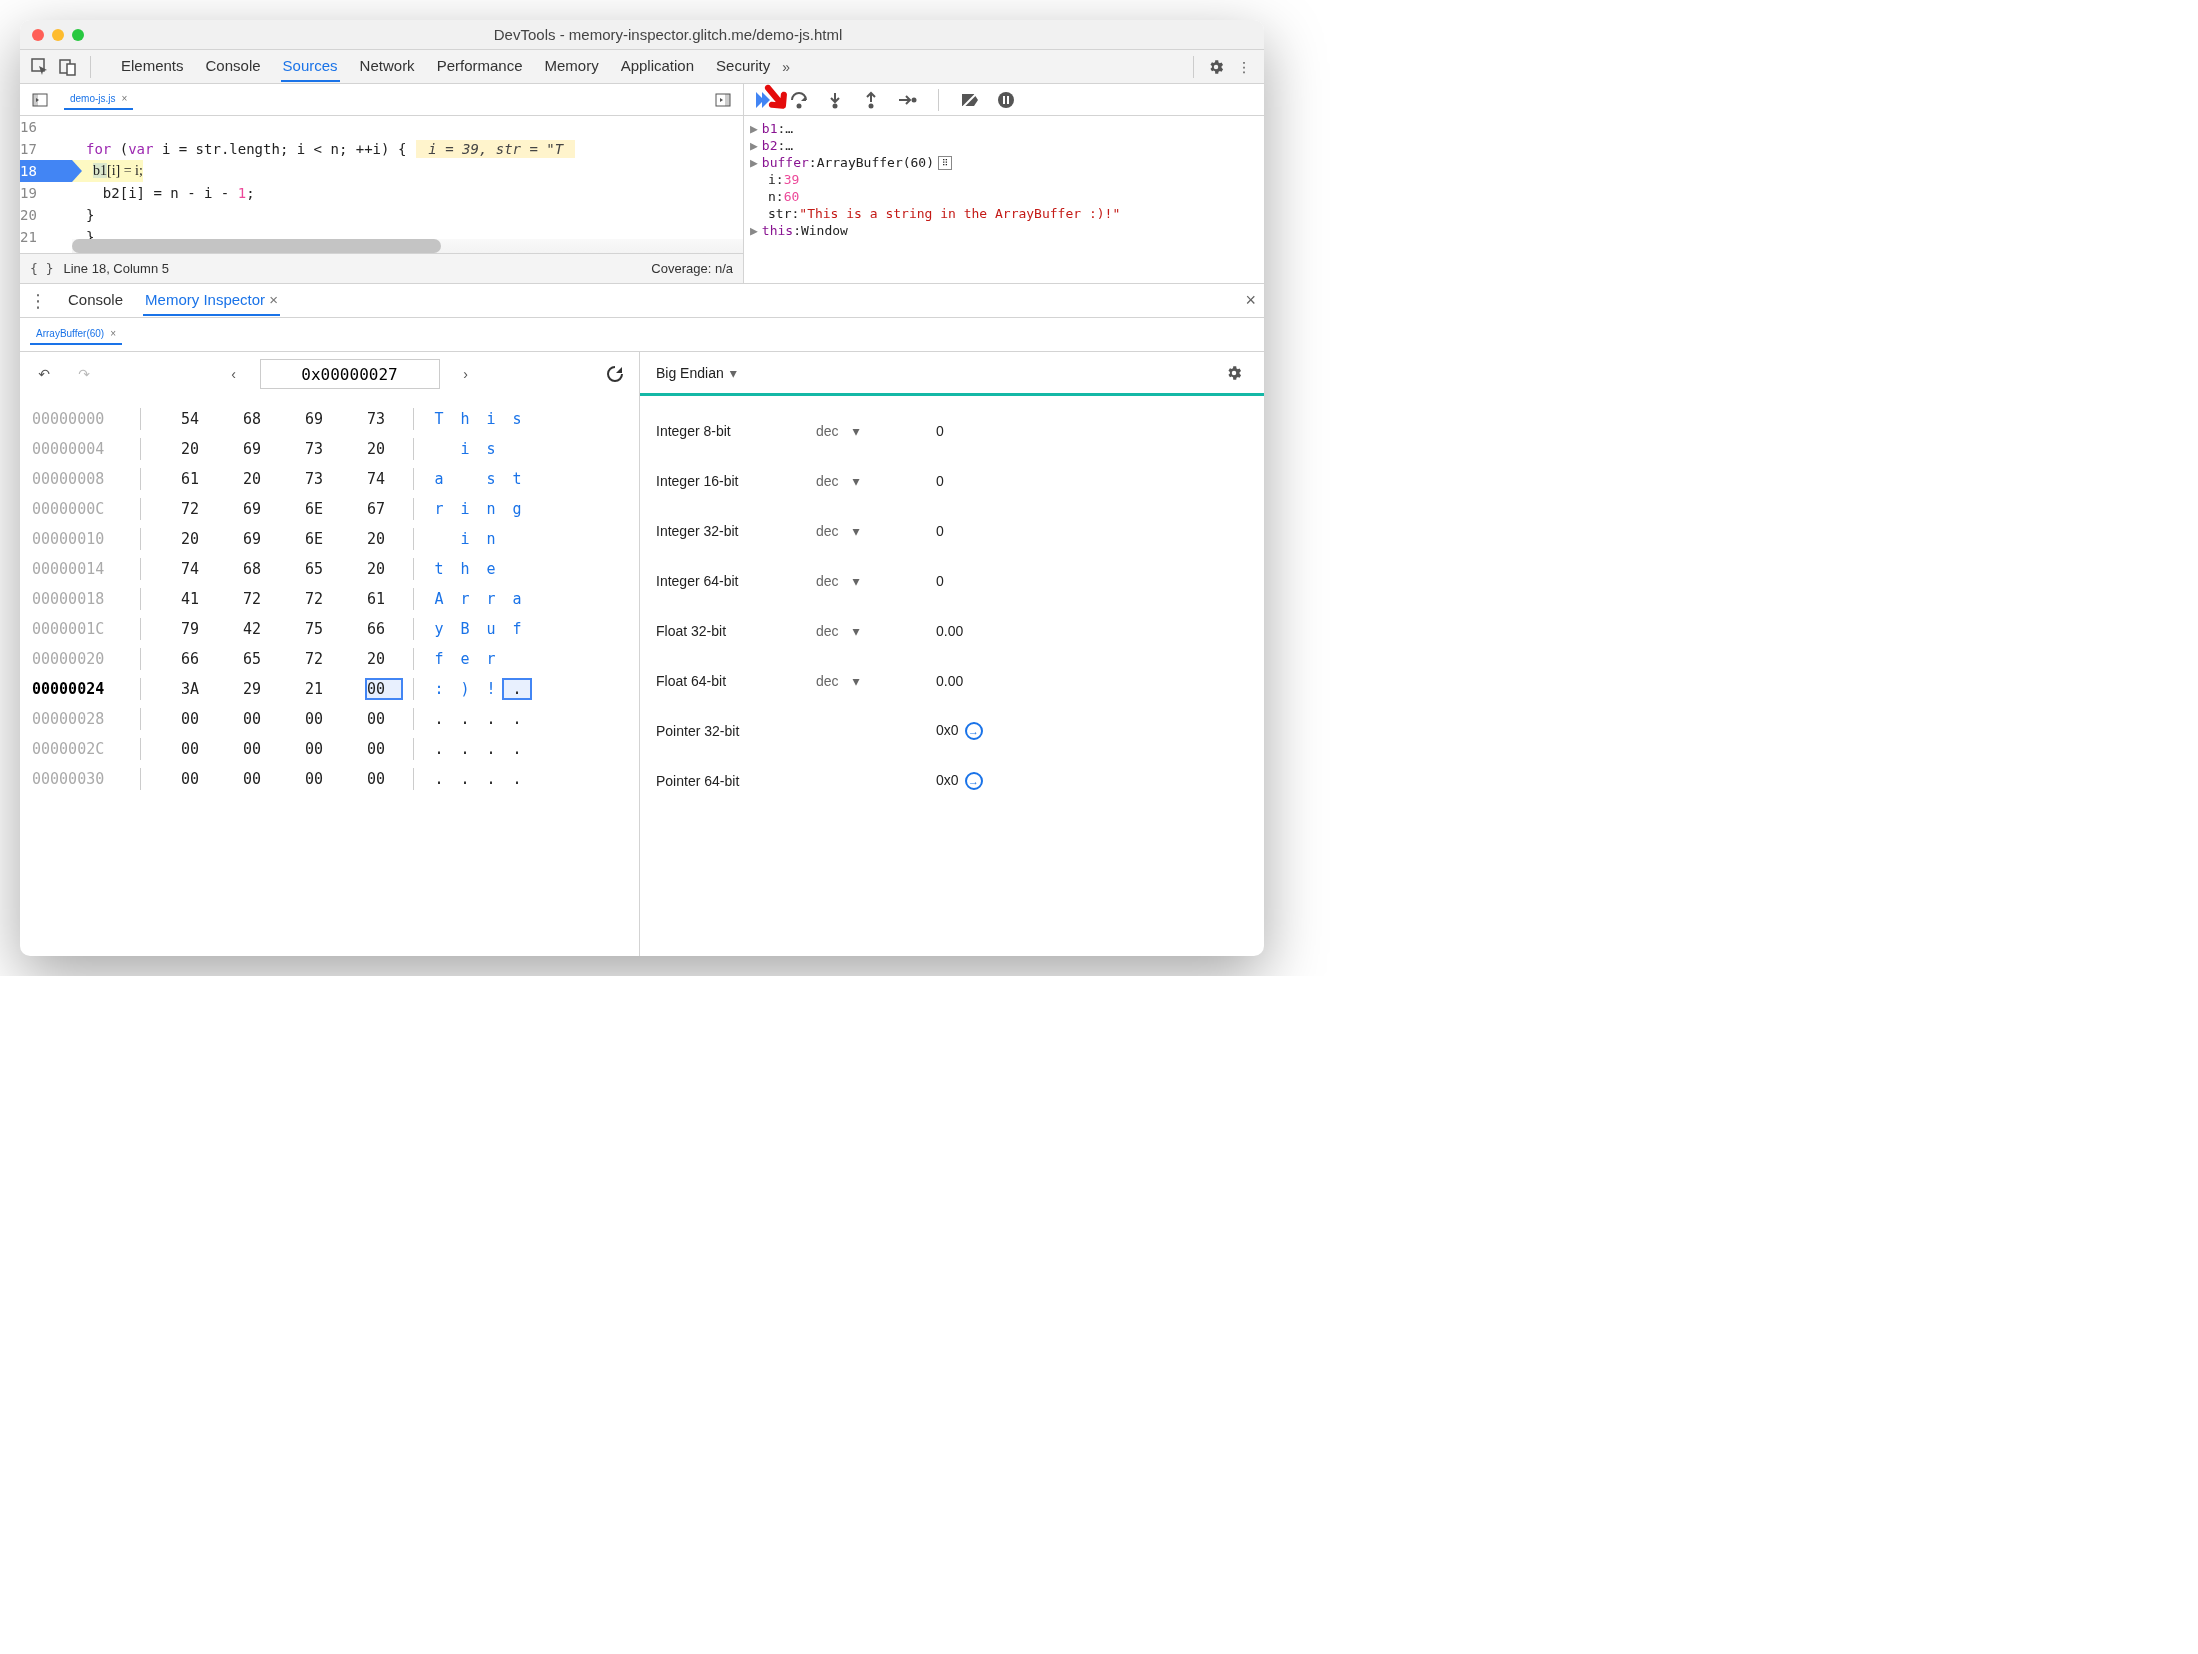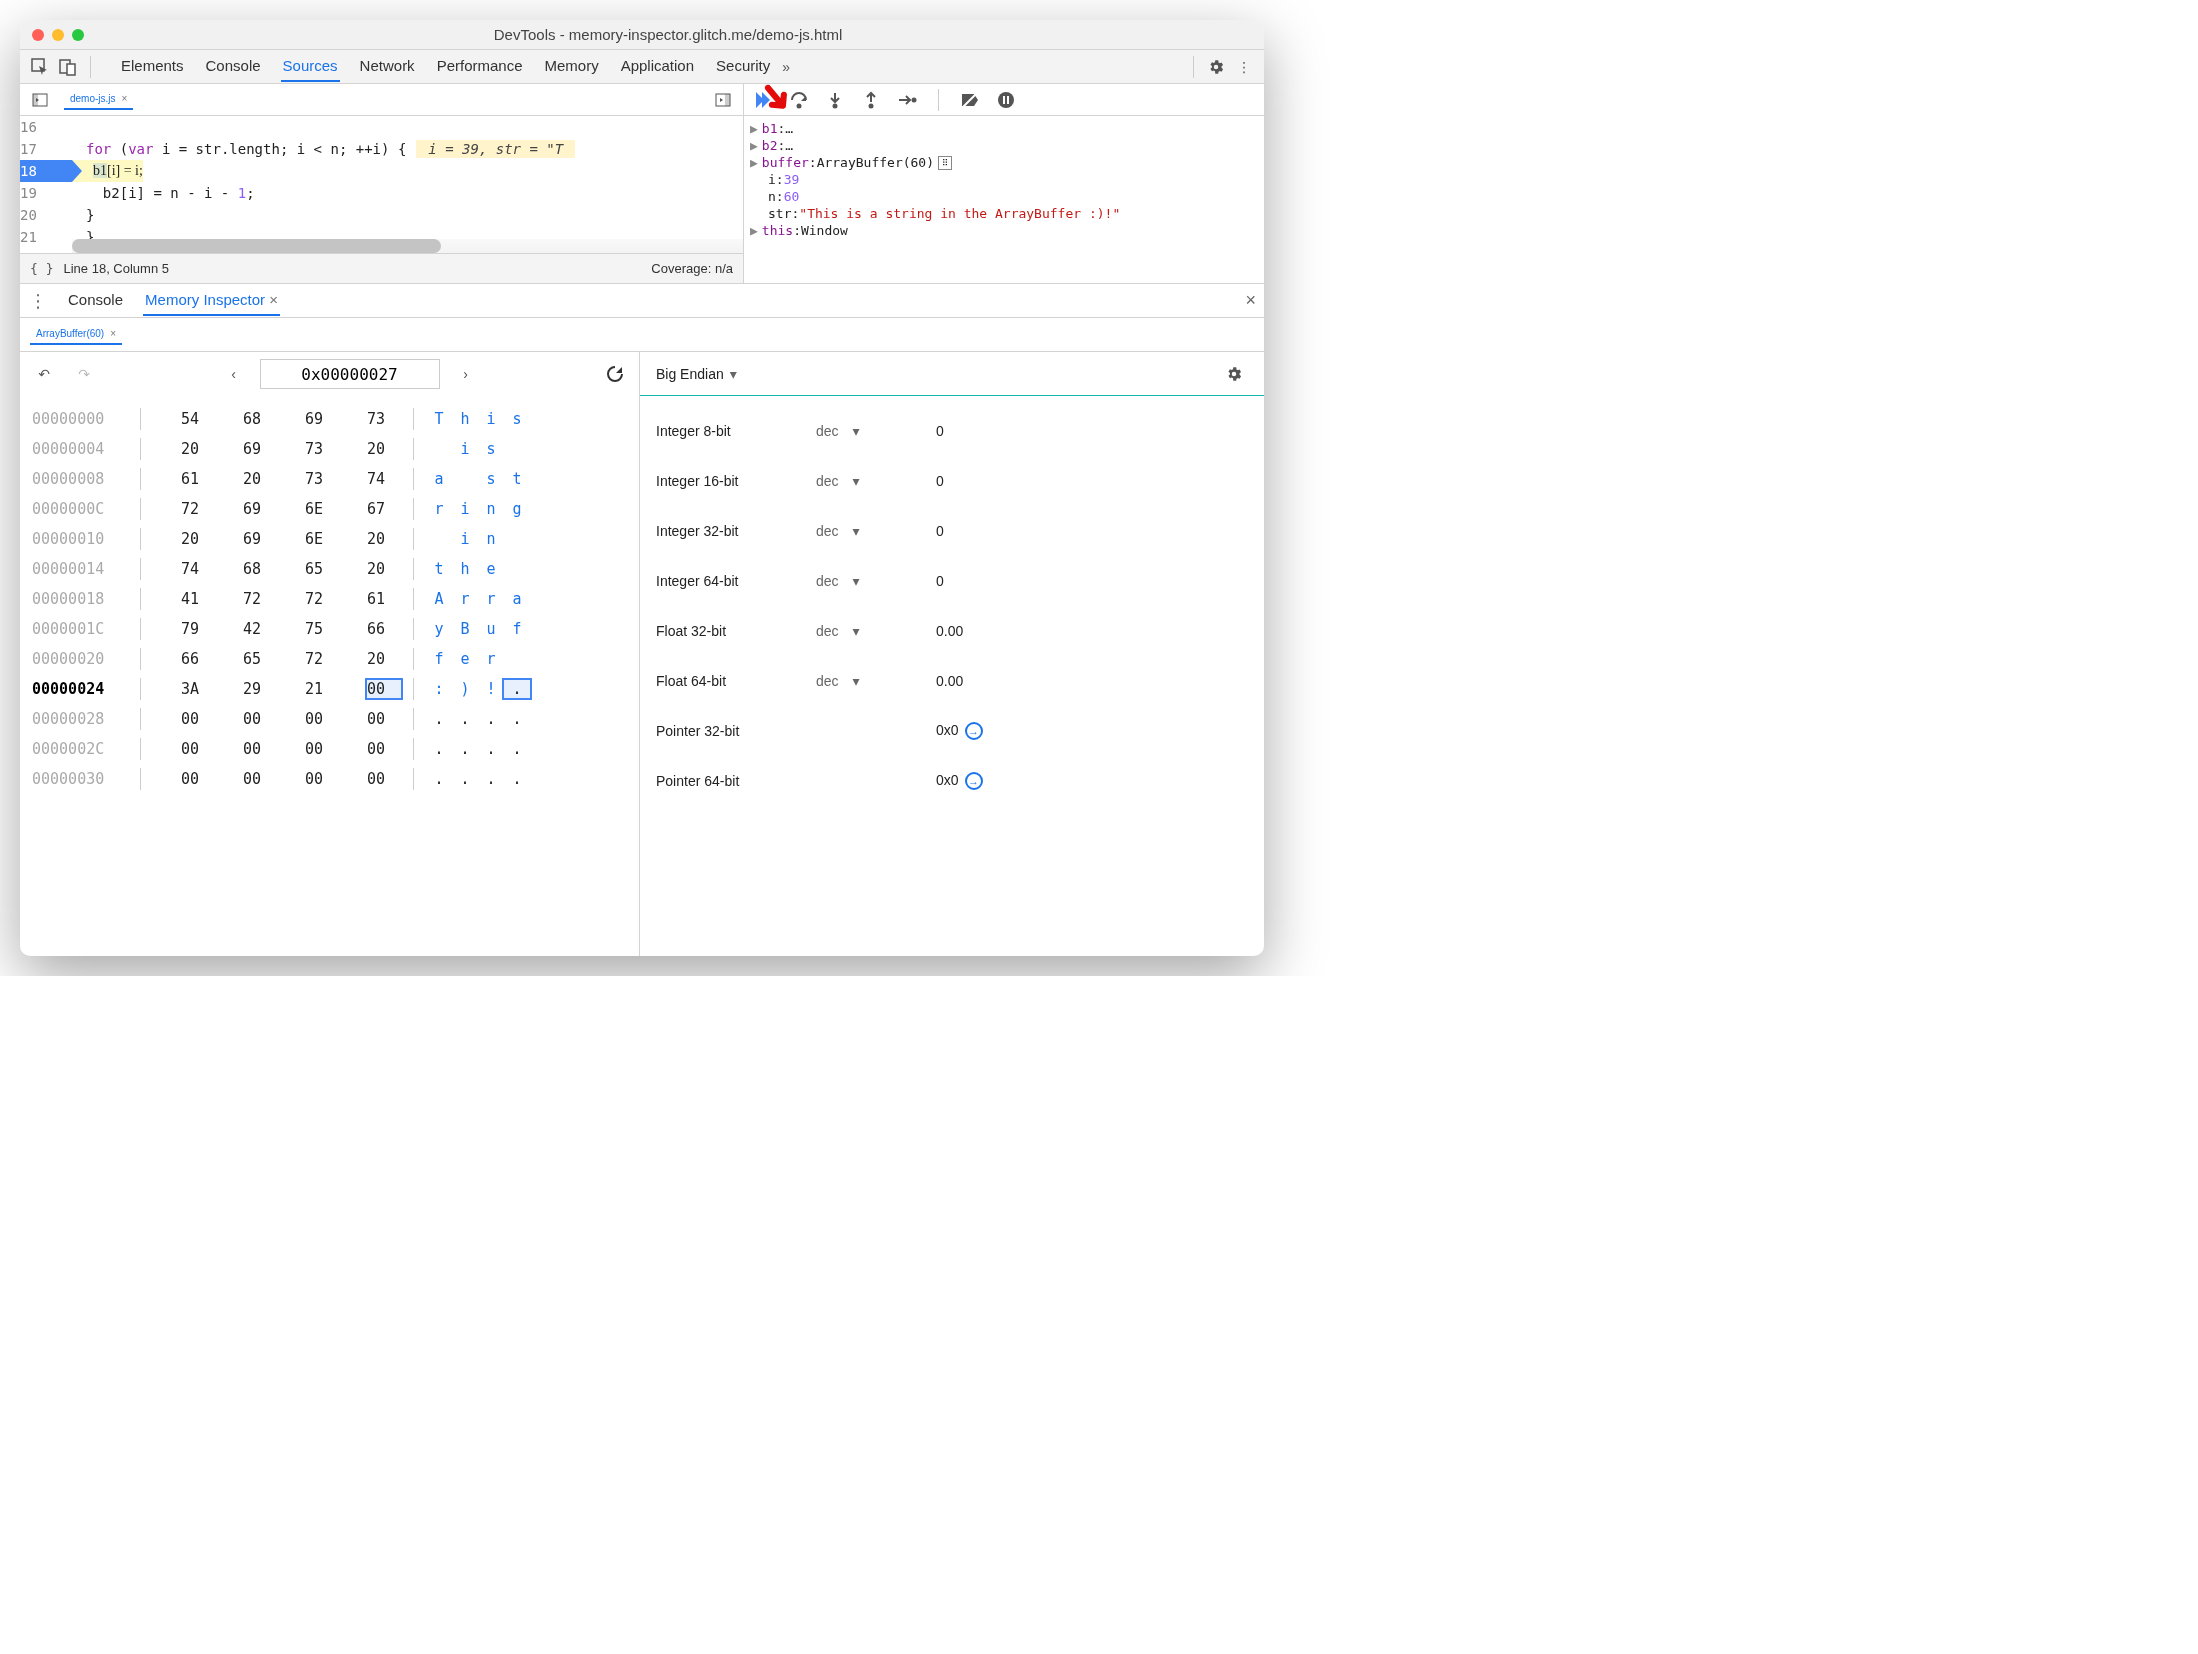--- a/index.html
+++ b/index.html
@@ -23,21 +23,21 @@
 .file-tab { display: flex; align-items: center; gap: 6px; padding: 4px 6px; font-size: 10px; }
 .file-tab.active { color: #1a73e8; border-bottom: 2px solid #1a73e8; }
 .code { font-family: Menlo, Consolas, monospace; font-size: 14px; line-height: 22px; flex: 1; overflow: hidden; position: relative; }
 .row { display: flex; }
 .gutter { width: 52px; padding-right: 10px; color: #888; background: #fff; }
 .gutter.bp { background: #4285f4; color: #fff; position: relative; }
 .gutter.bp::after { content: ""; position: absolute; right: -10px; top: 0; border-top: 11px solid transparent; border-bottom: 11px solid transparent; border-left: 10px solid #4285f4; }
 .line { padding-left: 14px; white-space: pre; }
 .row.hl .line { background: #fef9c3; font-family: Liberation Serif, serif; }
 .inline-hint { background: #fff4cc; color: #444; padding: 1px 12px; margin-left: 10px; font-style: italic; }
-.kw { color: #9c27b0; } .num { color: #8b5cf6; } .str-lit { color: #c41a16; } .prop { color: #881391; }
+.kw { color: #9c27b0; } .num { color: #ec4899; } .str-lit { color: #c41a16; } .prop { color: #881391; }
 .statusbar { height: 30px; border-top: 1px solid #d3d3d3; display: flex; align-items: center; padding: 0 10px; background: #f4f4f4; font-size: 13px; color: #333; }
 .scope-panel { width: 520px; display: flex; flex-direction: column; }
 .dbg-toolbar { height: 32px; border-bottom: 1px solid #d3d3d3; display: flex; align-items: center; padding: 0 6px; gap: 10px; position: relative; }
 .dbg-btn { width: 26px; height: 26px; display: flex; align-items: center; justify-content: center; color: #555; cursor: pointer; }
 .scope { padding: 4px 6px; font-family: Menlo, Consolas, monospace; font-size: 13px; overflow: auto; flex: 1; }
 .scope-row { display: flex; align-items: center; padding: 1px 0; }
 .tri { color: #888; margin-right: 4px; }
 .icon-sq { display: inline-block; width: 14px; height: 14px; border: 1px solid #888; margin-left: 4px; font-size: 9px; text-align: center; line-height: 12px; }
 .drawer-tabs { height: 34px; border-bottom: 1px solid #d3d3d3; display: flex; align-items: center; padding: 0 8px; gap: 18px; }
 .kebab { width: 20px; text-align: center; color: #666; font-size: 18px; }
@@ -51,21 +51,21 @@
 .hex-row { display: flex; height: 30px; align-items: center; }
 .hex-off { width: 96px; color: #aaa; }
 .hex-off.bold { color: #000; font-weight: bold; }
 .hex-b { width: 34px; text-align: left; margin-left: 28px; }
 .hex-b.sel { outline: 2px solid #4285f4; background: #e8f0fe; }
 .hex-div { width: 1px; height: 22px; background: #ccc; margin: 0 12px; }
 .asc { width: 26px; text-align: center; }
 .asc.ch { color: #1a73e8; }
 .asc.sel { outline: 2px solid #4285f4; background: #e8f0fe; }
 .val-panel { flex: 1; display: flex; flex-direction: column; }
-.val-hdr { height: 44px; display: flex; align-items: center; padding: 0 16px; border-bottom: 1px solid #14b8a6; }
+.val-hdr { height: 44px; display: flex; align-items: center; padding: 0 16px; border-bottom: 3px solid #14b8a6; }
 .val-body { padding: 10px 16px; }
 .val-row { display: flex; align-items: center; height: 50px; }
 .val-label { width: 160px; }
 .val-mode { width: 120px; color: #666; display: flex; align-items: center; gap: 8px; }
 .val-val { flex: 1; }
 .drop { margin-left: 6px; color: #666; }
 .go-icon { display: inline-flex; width: 18px; height: 18px; border: 2px solid #1a73e8; border-radius: 50%; align-items: center; justify-content: center; color: #1a73e8; font-size: 11px; margin-left: 6px; }
 .arrow-red { position: absolute; top: -14px; left: 10px; color: #e40b0b; font-size: 40px; transform: rotate(50deg); font-weight: bold; pointer-events: none; }
 .b1-hl { background: #dbe7cc; }
 .scroll-ghost { position: absolute; bottom: 0; left: 52px; right: 0; height: 14px; background: linear-gradient(#f9f9f9,#f3f3f3); }

